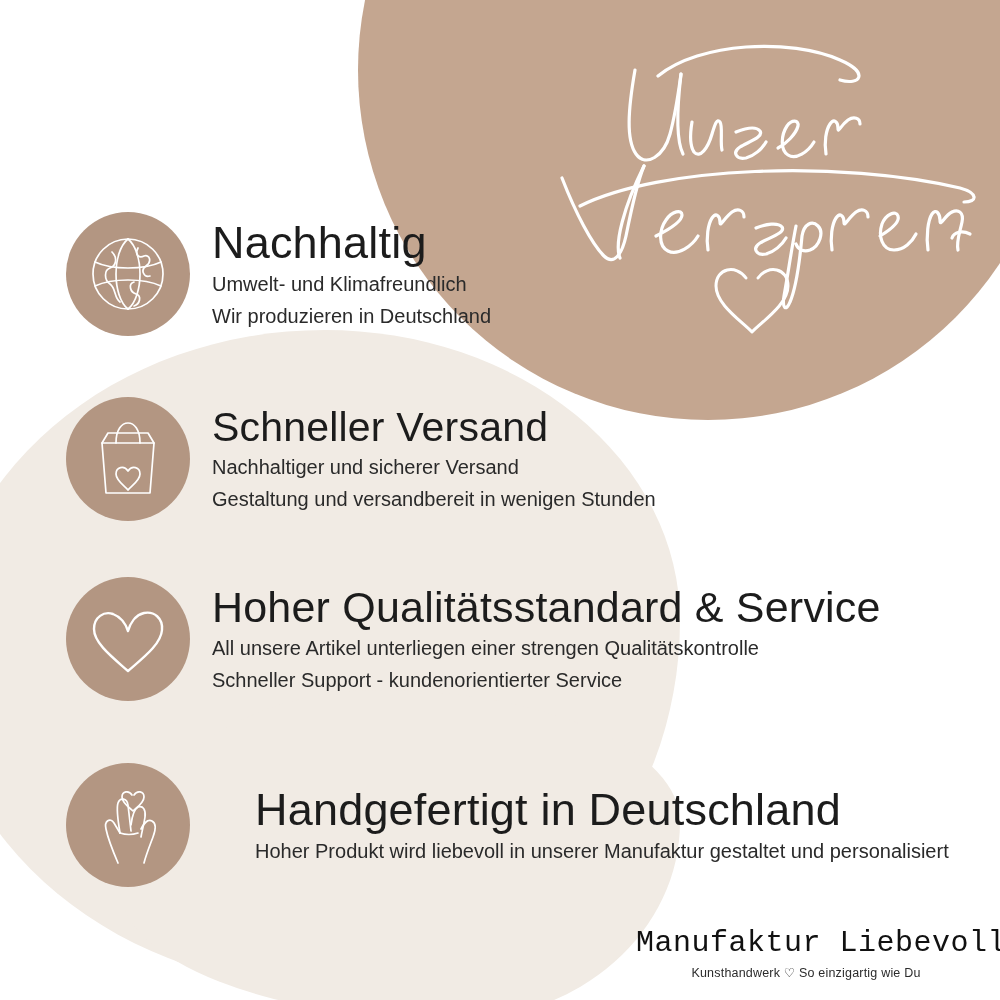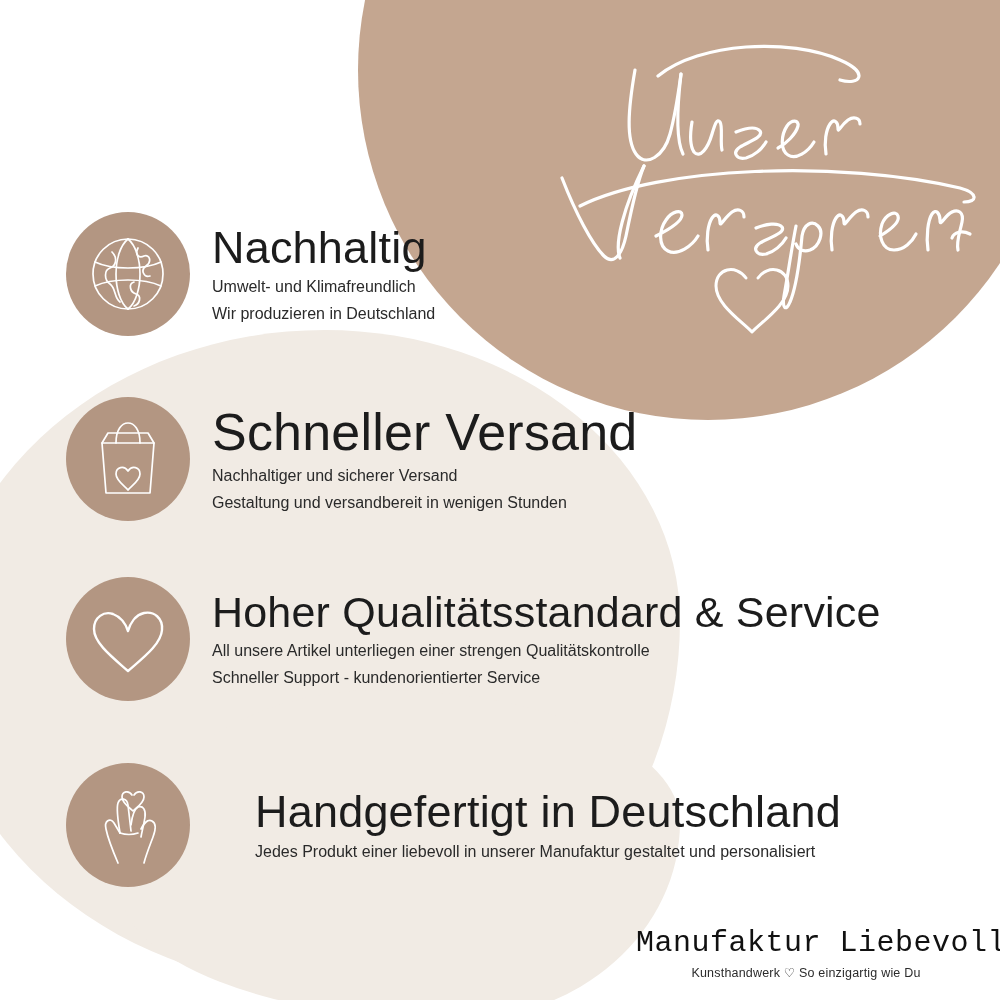--- a/index.html
+++ b/index.html
@@ -99,33 +99,33 @@
   .feature h2 {
     margin: 0 0 6px 0;
     font-weight: 400;
     color: #1c1c1c;
     font-size: 45px;
     line-height: 1.05;
     letter-spacing: 0.2px;
   }
   .feature p {
     margin: 4px 0 7px 0;
-    font-size: 16px;
+    font-size: 20px;
     color: #2a2a2a;
     line-height: 1.25;
   }
   .feature p:last-child { margin-bottom: 0; }
 
   #feature-0 { left: 66px; top: 212px; }
   #feature-1 { left: 66px; top: 397px; }
   #feature-2 { left: 66px; top: 577px; }
   #feature-3 { left: 66px; top: 763px; gap: 43px; }
 
   #feature-0 h2 { font-size: 45px; }
-  #feature-1 h2 { font-size: 52px; }
+  #feature-1 h2 { font-size: 41px; }
   #feature-2 h2 { font-size: 43px; }
   #feature-3 h2 { font-size: 45px; }
 
   
   .brand {
     position: absolute;
     right: 24px;
     bottom: 20px;
     z-index: 4;
     text-align: center;
@@ -252,21 +252,21 @@
             <path d="M38 54 C 36 42, 34 30, 36 24 C 38 18, 45 19, 46 26 C 47 34, 48 44, 49 52"></path>
             <path d="M49 46 C 50 38, 52 30, 56 28 C 61 26, 64 31, 63 38 C 62 45, 60 52, 59 58"></path>
             <path d="M59 50 C 62 44, 66 40, 70 42 C 74 44, 74 50, 71 58 C 68 66, 64 76, 62 84"></path>
             <path d="M38 54 C 44 56, 50 56, 56 54"></path>
             <path d="M50 16 C 47 11, 40 12, 40 18 C 40 24, 48 29, 51 32 C 54 29, 62 24, 62 18 C 62 12, 55 11, 52 16"></path>
           </g>
         </svg>
       </div>
       <div class="texts">
         <h2>Handgefertigt in Deutschland</h2>
-        <p>Jedes Produkt einer liebevoll in unserer Manufaktur gestaltet und personalisiert</p>
+        <p>Hoher Produkt wird liebevoll in unserer Manufaktur gestaltet und personalisiert</p>
       </div>
     </div>
 
   </div>
 
   <div class="brand">
     <div class="brand-name">Manufaktur Liebevoll</div>
     <div class="brand-tagline">Kunsthandwerk ♡ So einzigartig wie Du</div>
   </div>
 

